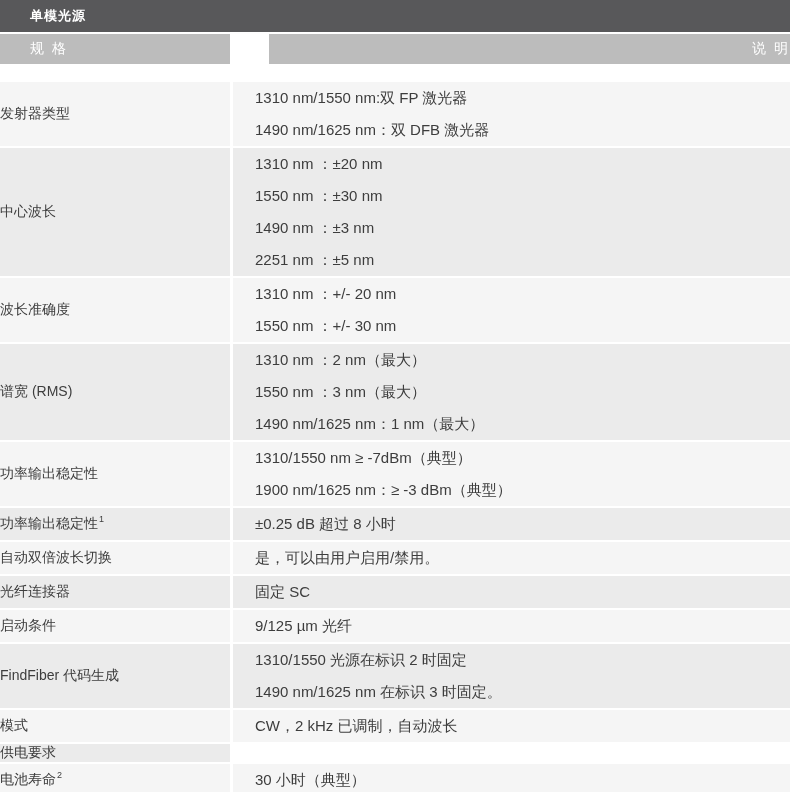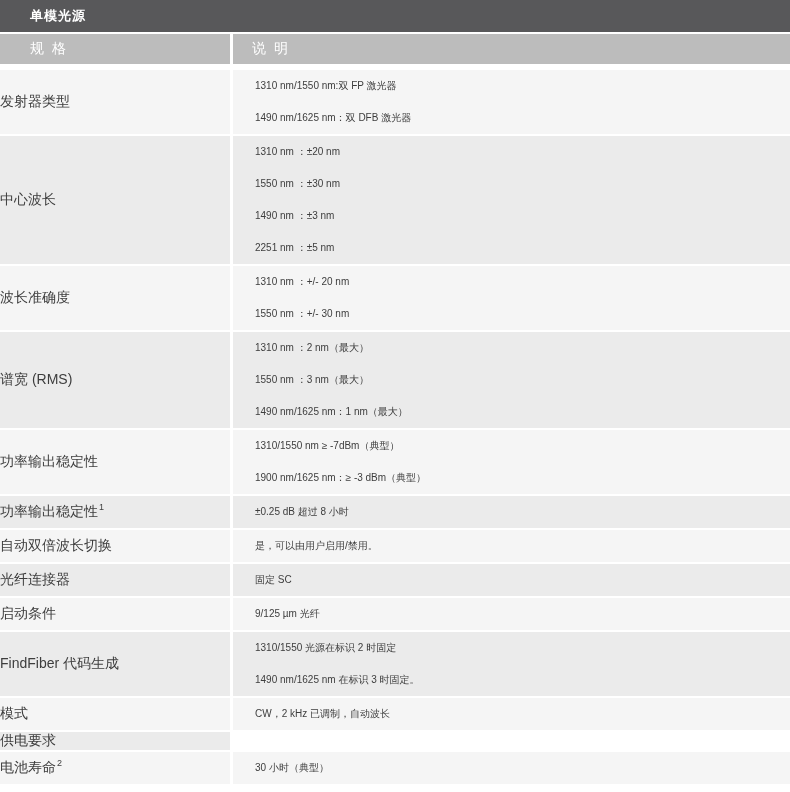--- a/index.html
+++ b/index.html
@@ -19,38 +19,40 @@
     align-items: center;
     padding-left: 30px;
     font-size: 13px;
     font-weight: bold;
     letter-spacing: 1px;
     margin-bottom: 2px;
   }
   .header-row {
     display: flex;
     height: 30px;
-    margin-bottom: 6px;
+    margin-bottom: 18px;
+    gap: 36px;
   }
   .h-cell {
     background: #bcbcbc;
     color: #ffffff;
     font-size: 14px;
     letter-spacing: 2px;
     display: flex;
     align-items: center;
   }
   .h-spec {
     width: 230px;
     padding-left: 30px;
   }
   .h-desc {
     flex: 1;
     margin-left: 3px;
     padding-left: 19px;
+    justify-content: flex-end;
   }
   .row {
     display: flex;
     margin-bottom: 2px;
   }
   .row:last-child { margin-bottom: 0; }
   .spec-cell {
     width: 230px;
     display: flex;
     align-items: center;
@@ -62,21 +64,21 @@
     margin-left: 3px;
     padding-left: 22px;
     display: flex;
     flex-direction: column;
     justify-content: center;
   }
   .line {
     height: 32px;
     display: flex;
     align-items: center;
-    font-size: 10px;
+    font-size: 15px;
     color: #3d3d3d;
     white-space: nowrap;
   }
   .row.light .spec-cell, .row.light .desc-cell { background: #f5f5f5; }
   .row.dark  .spec-cell, .row.dark  .desc-cell { background: #ebebeb; }
   sup.fn {
     font-size: 9px;
     color: #3d3d3d;
     position: relative;
     top: -5px;

